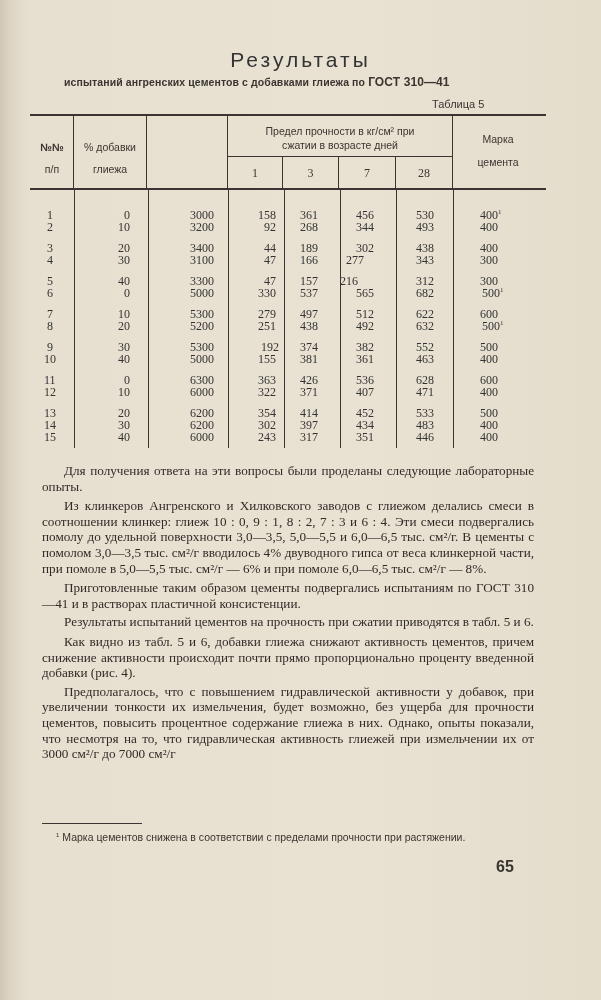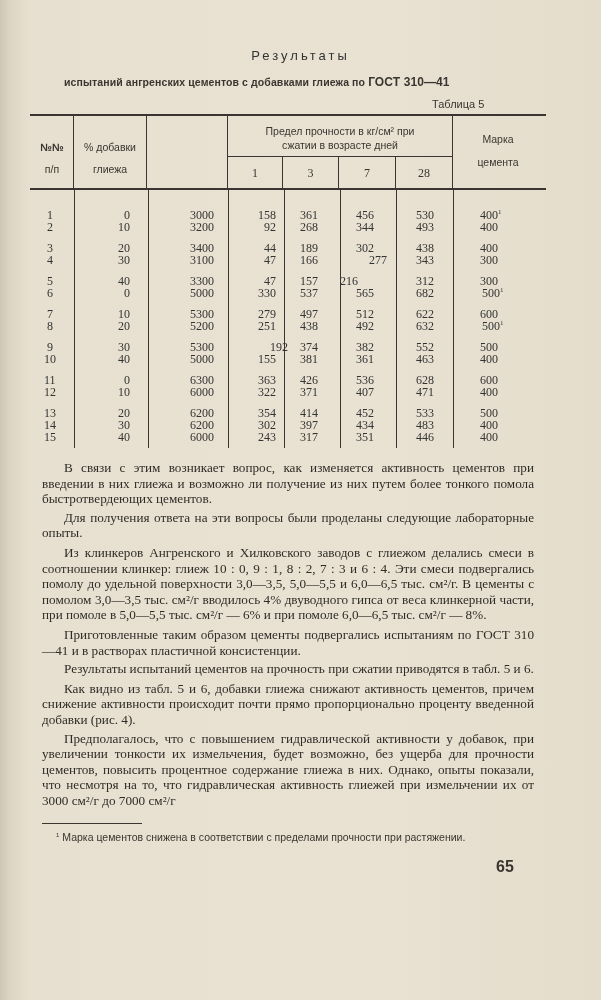--- a/index.html
+++ b/index.html
@@ -10,21 +10,21 @@
     color: #2e2a26;
     position: relative;
   }
   .page {
     position: absolute; left: 0; top: 0; width: 601px; height: 1000px;
     background: linear-gradient(90deg, #cfc6b4 0px, #ddd5c4 10px, #e7e0d0 30px, #e9e2d3 60%, #e4ddcc 100%);
   }
   .title {
     position: absolute; top: 48px; left: 0; width: 100%; text-align: center;
     font-family: "Liberation Sans", "DejaVu Sans", sans-serif;
-    font-size: 13px; letter-spacing: 3px; color: #333;
+    font-size: 21px; letter-spacing: 3px; color: #333;
   }
   .subtitle {
     position: absolute; top: 75px; left: 64px;
     font-family: "Liberation Sans", "DejaVu Sans", sans-serif;
     font-size: 10.5px; font-weight: bold; color: #3a3530; letter-spacing: 0.1px;
   }
   .subtitle .gost { font-size: 12px; }
   .table-label {
     position: absolute; top: 98px; left: 432px;
     font-family: Liberation Sans, sans-serif;
@@ -148,21 +148,21 @@
       <div class="cell l" style="left:326px;">302</div>
       <div class="cell l" style="left:386px;">438</div>
       <div class="cell l" style="left:450px;"><span>400</span><sup></sup></div>
     </div>
     <div class="row-group" style="top:255px;">
       <div class="cell l" style="left:17px;">4</div>
       <div class="cell r" style="left:60px; width:40px;">30</div>
       <div class="cell r" style="left:140px; width:44px;">3100</div>
       <div class="cell r" style="left:220px; width:26px;">47</div>
       <div class="cell l" style="left:270px;">166</div>
-      <div class="cell l" style="left:339px;">277</div>
+      <div class="cell l" style="left:316px;">277</div>
       <div class="cell l" style="left:386px;">343</div>
       <div class="cell l" style="left:450px;"><span>300</span><sup></sup></div>
     </div>
 
     <div class="row-group" style="top:276px;">
       <div class="cell l" style="left:17px;">5</div>
       <div class="cell r" style="left:60px; width:40px;">40</div>
       <div class="cell r" style="left:140px; width:44px;">3300</div>
       <div class="cell r" style="left:220px; width:26px;">47</div>
       <div class="cell l" style="left:270px;">157</div>
@@ -199,21 +199,21 @@
       <div class="cell l" style="left:270px;">438</div>
       <div class="cell l" style="left:326px;">492</div>
       <div class="cell l" style="left:386px;">632</div>
       <div class="cell l" style="left:452px;"><span>500</span><sup>1</sup></div>
     </div>
 
     <div class="row-group" style="top:342px;">
       <div class="cell l" style="left:17px;">9</div>
       <div class="cell r" style="left:60px; width:40px;">30</div>
       <div class="cell r" style="left:140px; width:44px;">5300</div>
-      <div class="cell r" style="left:232px; width:26px;">192</div>
+      <div class="cell r" style="left:223px; width:26px;">192</div>
       <div class="cell l" style="left:270px;">374</div>
       <div class="cell l" style="left:326px;">382</div>
       <div class="cell l" style="left:386px;">552</div>
       <div class="cell l" style="left:450px;"><span>500</span><sup></sup></div>
     </div>
     <div class="row-group" style="top:354px;">
       <div class="cell l" style="left:14px;">10</div>
       <div class="cell r" style="left:60px; width:40px;">40</div>
       <div class="cell r" style="left:140px; width:44px;">5000</div>
       <div class="cell r" style="left:220px; width:26px;">155</div>
@@ -270,21 +270,20 @@
       <div class="cell r" style="left:140px; width:44px;">6000</div>
       <div class="cell r" style="left:220px; width:26px;">243</div>
       <div class="cell l" style="left:270px;">317</div>
       <div class="cell l" style="left:326px;">351</div>
       <div class="cell l" style="left:386px;">446</div>
       <div class="cell l" style="left:450px;"><span>400</span><sup></sup></div>
     </div>
   </div>
 
   <div class="para" style="top:460px;">
-    <p>В связи с этим возникает вопрос, как изменяется активность цементов при введении в них глиежа и возможно ли получение из них путем более тонкого помола быстротвердеющих цементов.</p>
     <p style="margin-top:3px;">Для получения ответа на эти вопросы были проделаны следующие лабораторные опыты.</p>
     <p style="margin-top:4px;">Из клинкеров Ангренского и Хилковского заводов с глиежом делались смеси в соотношении клинкер: глиеж 10 : 0, 9 : 1, 8 : 2, 7 : 3 и 6 : 4. Эти смеси подвергались помолу до удельной поверхности 3,0—3,5, 5,0—5,5 и 6,0—6,5 тыс. см²/г. В цементы с помолом 3,0—3,5 тыс. см²/г вводилось 4% двуводного гипса от веса клинкерной части, при помоле в 5,0—5,5 тыс. см²/г — 6% и при помоле 6,0—6,5 тыс. см²/г — 8%.</p>
     <p style="margin-top:4px;">Приготовленные таким образом цементы подвергались испытаниям по ГОСТ 310—41 и в растворах пластичной консистенции.</p>
     <p style="margin-top:3px;">Результаты испытаний цементов на прочность при сжатии приводятся в табл. 5 и 6.</p>
     <p style="margin-top:4px;">Как видно из табл. 5 и 6, добавки глиежа снижают активность цементов, причем снижение активности происходит почти прямо пропорционально проценту введенной добавки (рис. 4).</p>
     <p style="margin-top:3px;">Предполагалось, что с повышением гидравлической активности у добавок, при увеличении тонкости их измельчения, будет возможно, без ущерба для прочности цементов, повысить процентное содержание глиежа в них. Однако, опыты показали, что несмотря на то, что гидравлическая активность глиежей при измельчении их от 3000 см²/г до 7000 см²/г</p>
   </div>
 
   <div class="footnote-rule"></div>
   <div class="footnote">

